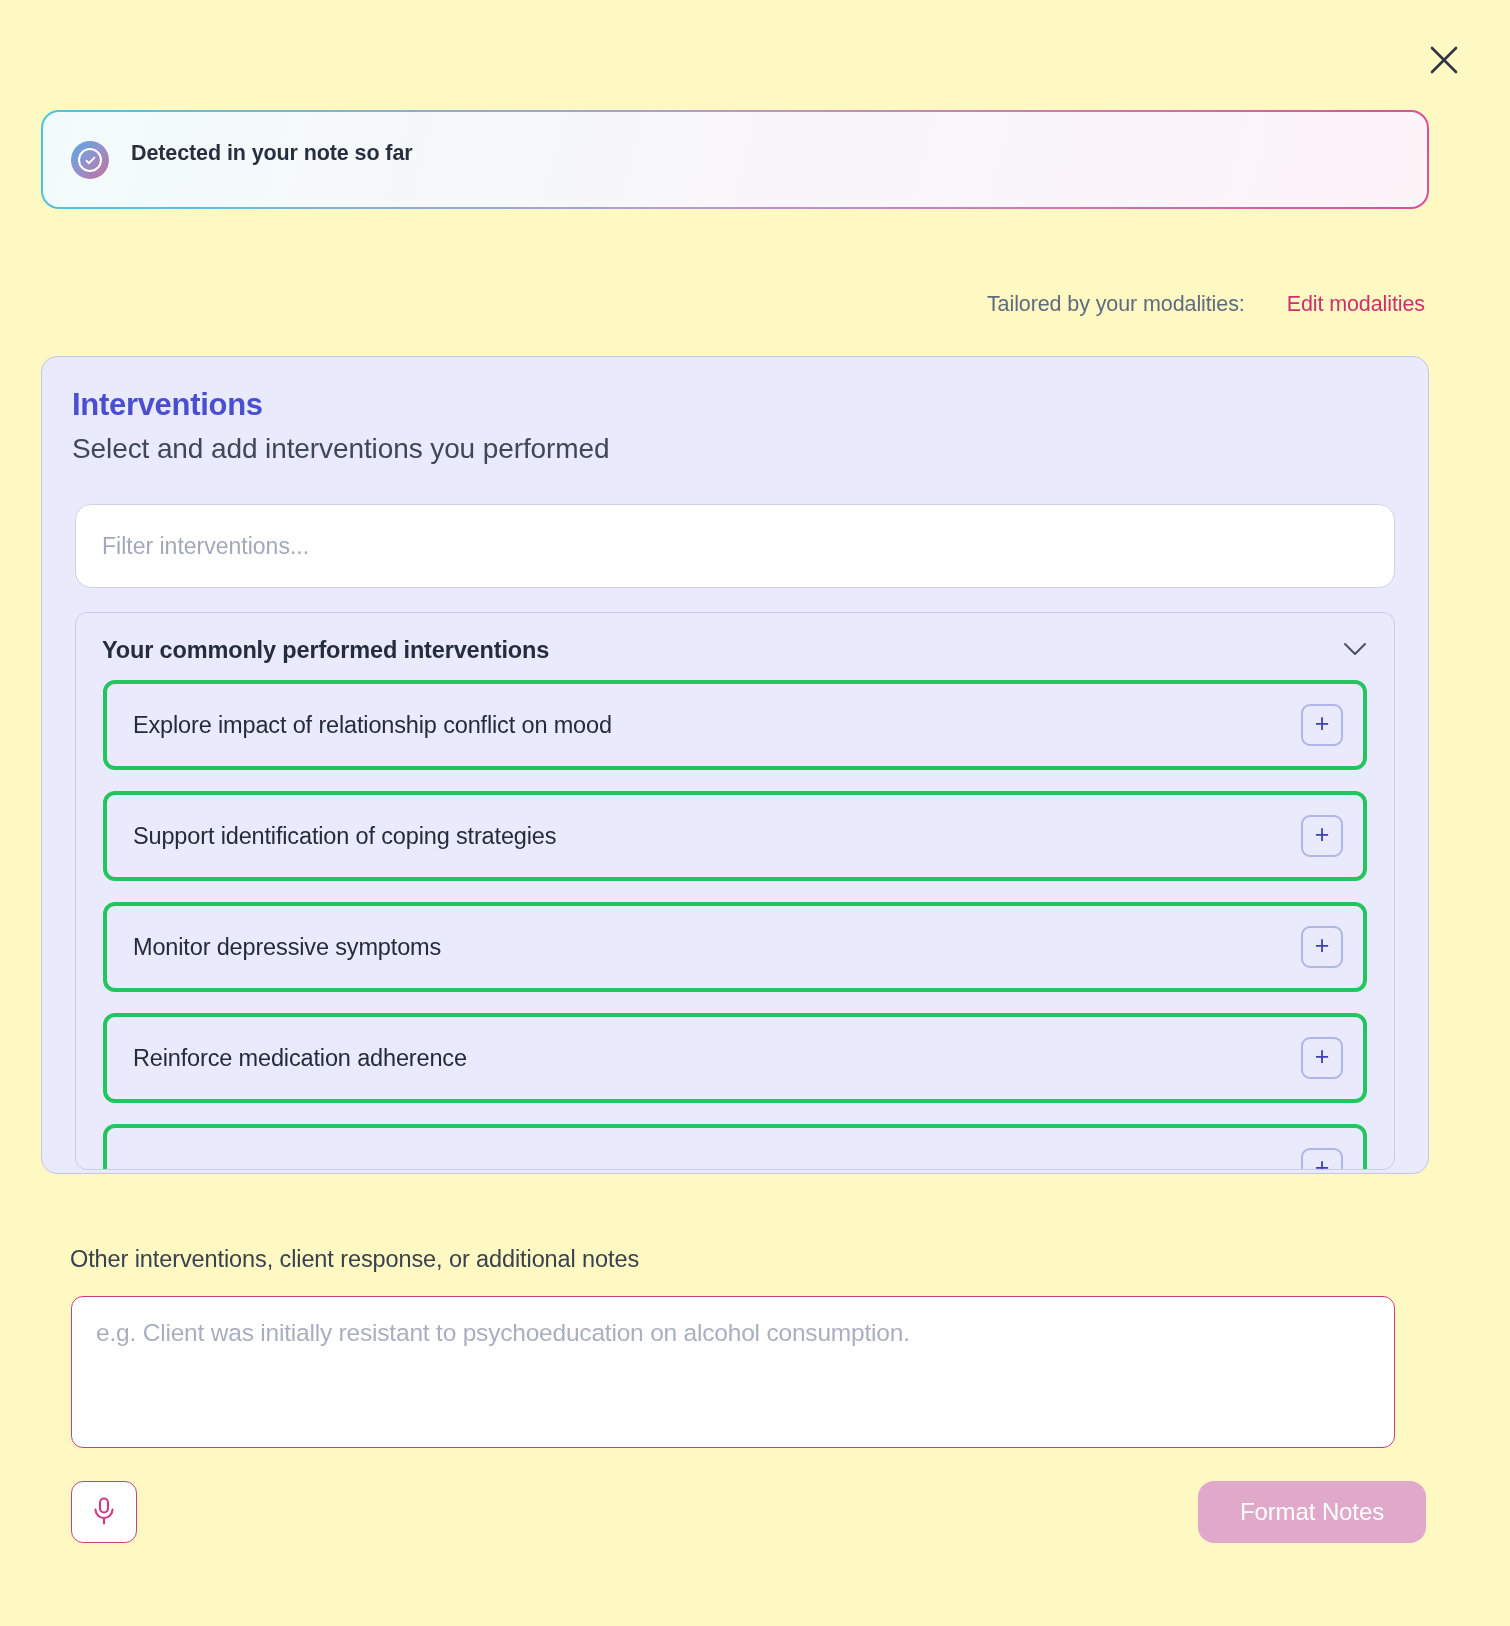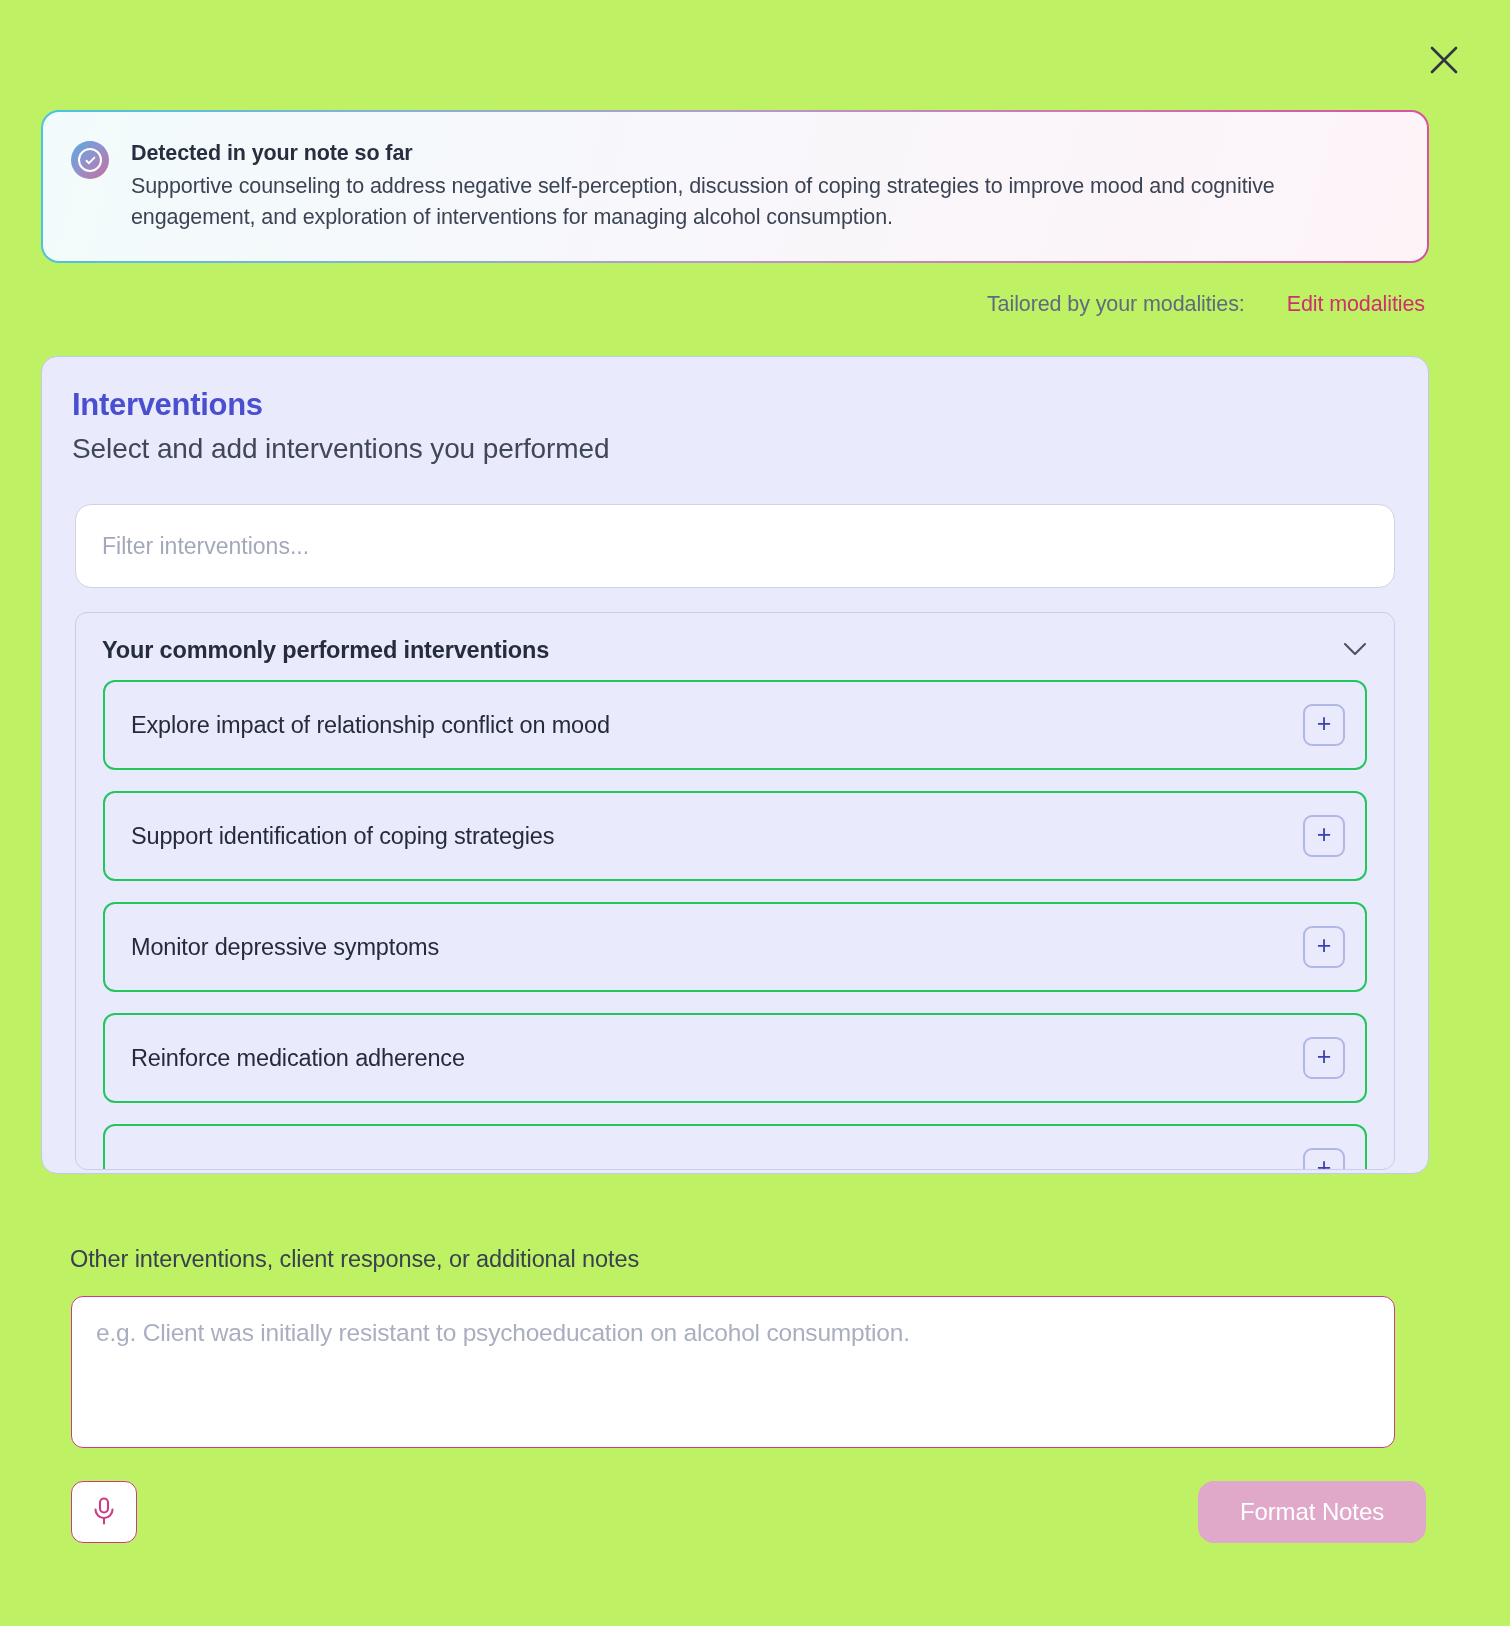--- a/index.html
+++ b/index.html
@@ -2,21 +2,21 @@
 <html><head>
 <meta charset="utf-8">
 <style>
   * { box-sizing: border-box; margin: 0; padding: 0; }
   html, body {
     width: 1510px; height: 1626px;
     background: #ffffff;
     font-family: "Liberation Sans", sans-serif;
     overflow: hidden;
   }
-  .page { position: relative; width: 1510px; height: 1626px; background:#bef264; }
+  .page { position: relative; width: 1510px; height: 1626px; background:#fef9c3; }
 
   
   .close-btn {
     position: absolute; top: 36px; right: 42px;
     width: 48px; height: 48px;
     display: flex; align-items: center; justify-content: center;
     background: transparent; border: none; cursor: pointer;
   }
   .close-btn svg { display:block; }
 
@@ -103,21 +103,21 @@
     padding: 24px 26px 16px 26px; cursor: pointer;
   }
   .group-header-label {
     font-size: 23.5px; font-weight: 600; color: #252c3c; letter-spacing: -0.15px;
   }
   .chevron { display: block; }
 
   .iv-list { padding: 0 27px; }
   .iv-item {
     display: flex; align-items: center; justify-content: space-between;
-    background: #e9eafb; border: 2px solid #22c55e;
+    background: #e9eafb; border: 4px solid #22c55e;
     border-radius: 12px; height: 90px;
     margin-bottom: 21px; padding: 0 20px 0 26px; cursor: pointer;
   }
   .iv-item-label {
     font-size: 23.5px; color: #242b3a; letter-spacing: -0.15px;
   }
   .iv-add-btn {
     width: 42px; height: 42px; flex: 0 0 42px;
     border: 2px solid #b0b6e6; border-radius: 9px;
     background: transparent; cursor: pointer;
@@ -175,21 +175,20 @@
     <div class="banner">
       <div class="banner-icon">
         <span class="ring">
           <svg width="13" height="13" viewBox="0 0 13 13" aria-hidden="true">
             <path d="M2.5 6.8 L5 9.2 L10.4 3.6" stroke="#ffffff" stroke-width="1.9" fill="none" stroke-linecap="round" stroke-linejoin="round"></path>
           </svg>
         </span>
       </div>
       <div class="banner-text">
         <div class="banner-title">Detected in your note so far</div>
-        <div class="banner-body">Supportive counseling to address negative self-perception, discussion of coping strategies to improve mood and cognitive engagement, and exploration of interventions for managing alcohol consumption.</div>
       </div>
     </div>
   </div>
 
   <div class="modalities-row">
     <span class="modalities-label">Tailored by your modalities:</span>
     <button class="modalities-link">Edit modalities</button>
   </div>
 
   <div class="iv-card">

